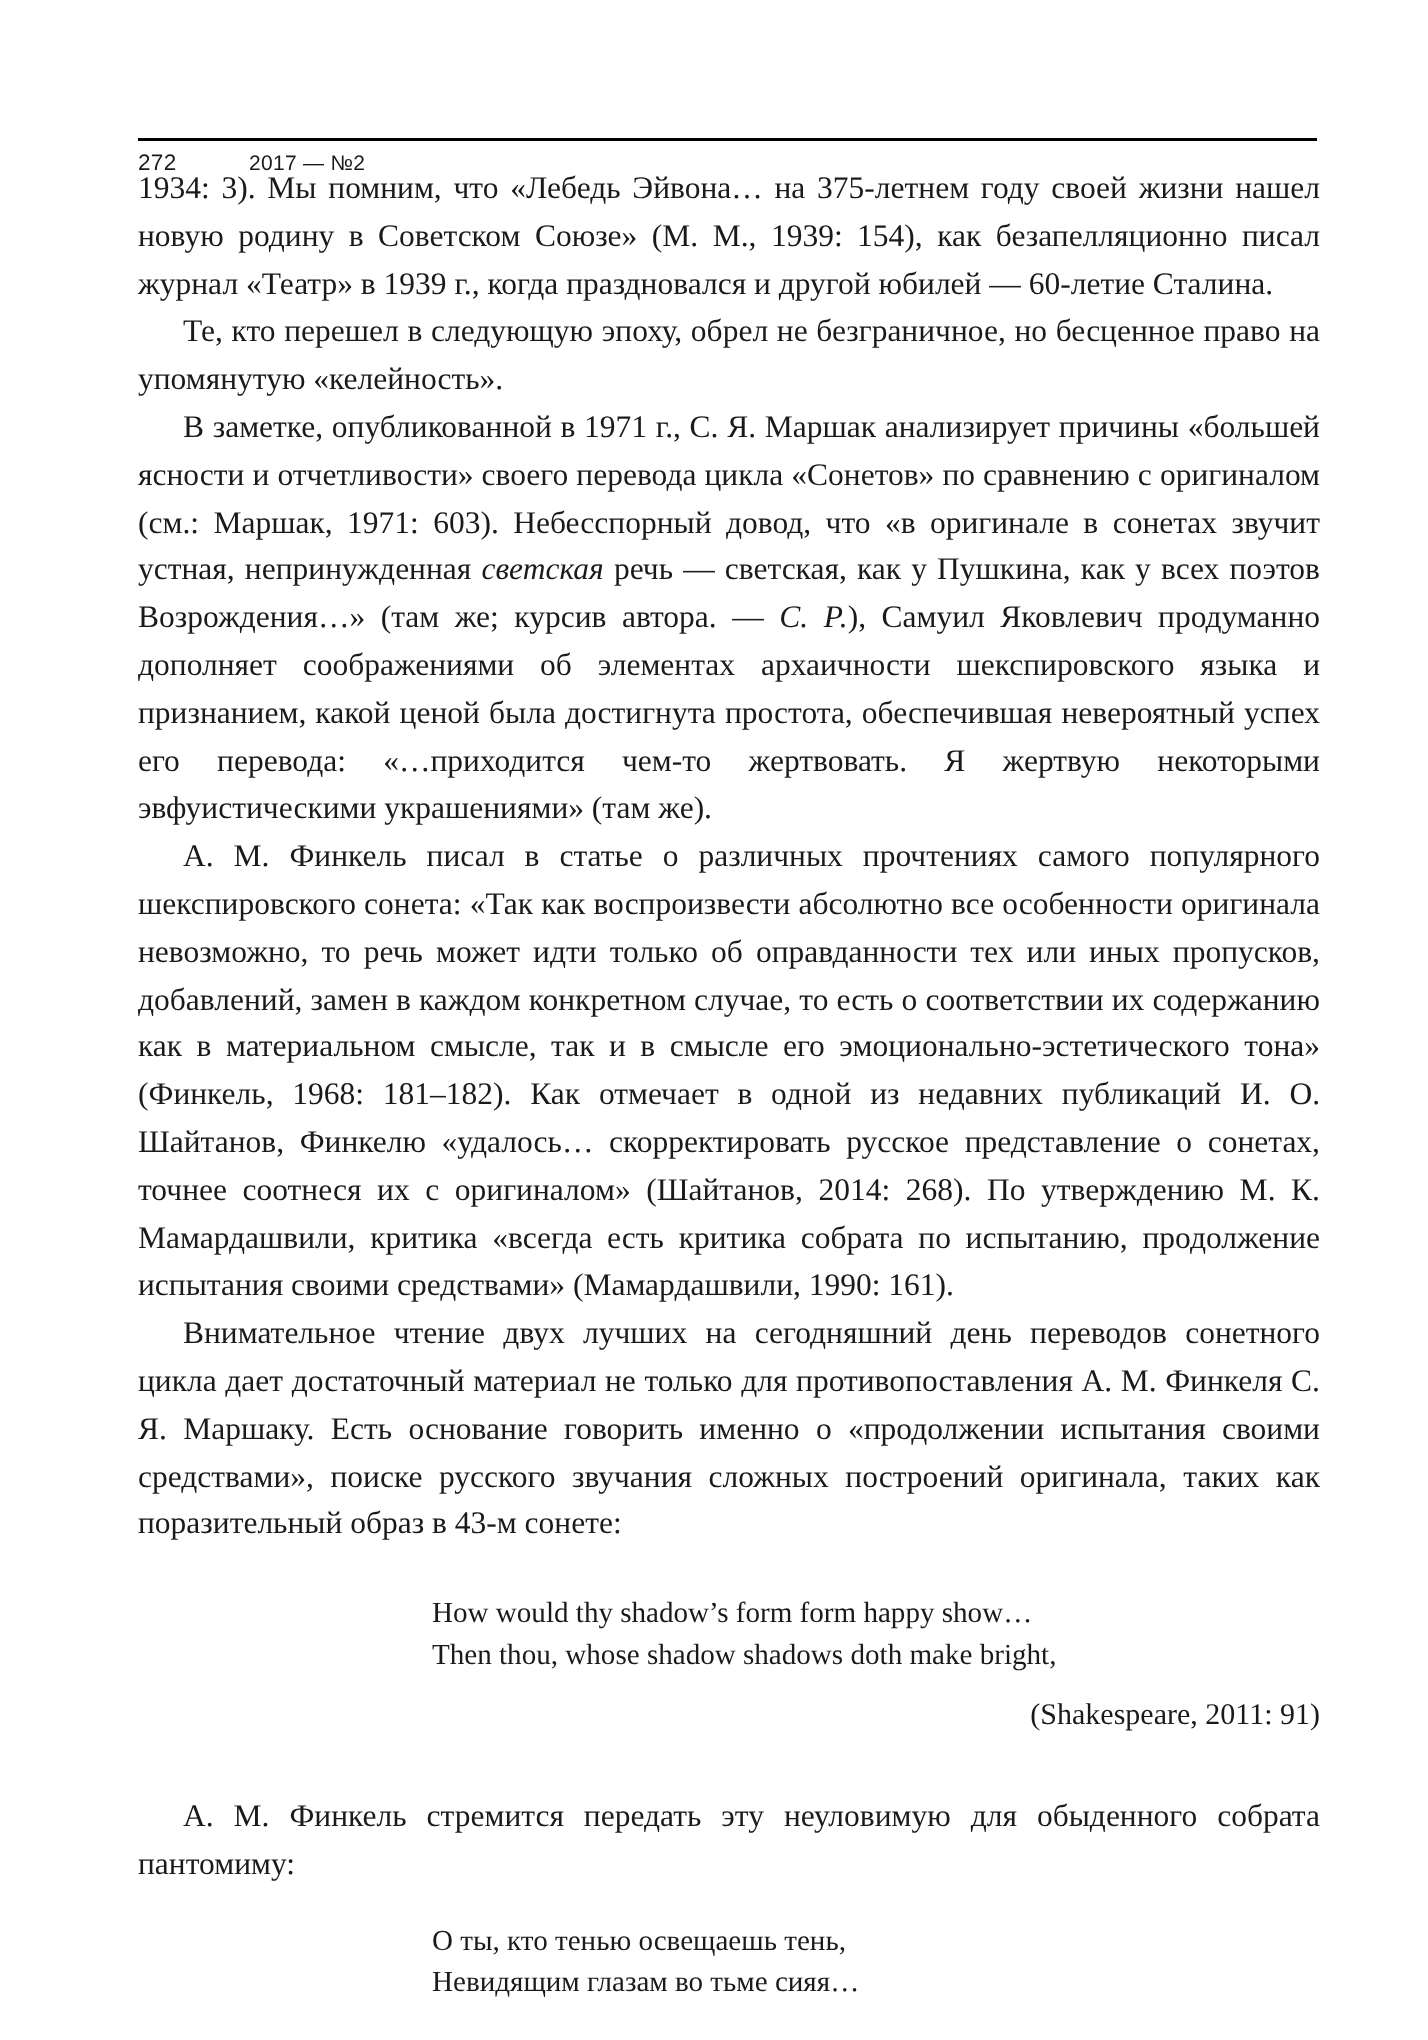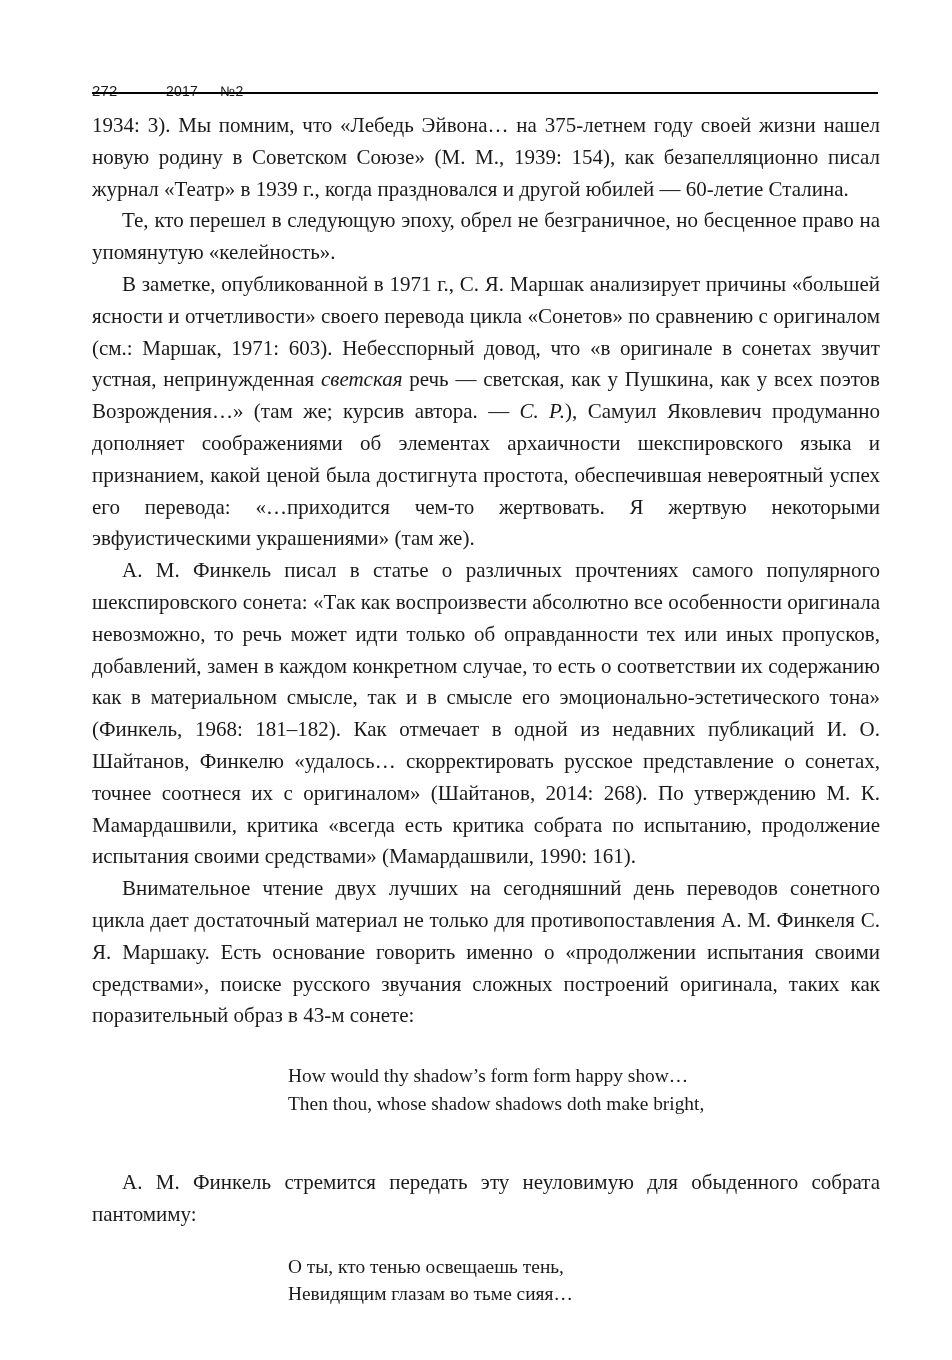--- a/index.html
+++ b/index.html
@@ -22,21 +22,21 @@
     height: 1360px;
     box-sizing: border-box;
     padding: 0;
     overflow: hidden;
   }
 
   
   .runhead {
     position: absolute;
     left: 92px;
-    top: 67px;
+    top: 84px;
     width: 786px;
     display: flex;
     align-items: baseline;
     font-family: "Liberation Sans", "DejaVu Sans", sans-serif;
     font-size: 14.5px;
     letter-spacing: 0.2px;
     color: #1a1a1a;
   }
   .runhead .folio {
     width: 74px;
@@ -141,20 +141,21 @@
 
     <div class="gap-lg"></div>
 
     <div class="verse">
       <div class="line">How would thy shadow’s form form happy show…</div>
       <div class="line">Then thou, whose shadow shadows doth make bright,</div>
     </div>
 
     <div class="gap-sm"></div>
 
+    <p class="attrib">(Shakespeare, 2011: 91)</p>
 
     <div class="gap-xl"></div>
 
     <p class="body indent">А. М. Финкель стремится передать эту неуловимую для обыденного собрата пантомиму:</p>
 
     <div class="gap-md"></div>
 
     <div class="verse">
       <div class="line">О ты, кто тенью освещаешь тень,</div>
       <div class="line">Невидящим глазам во тьме сияя…</div>

